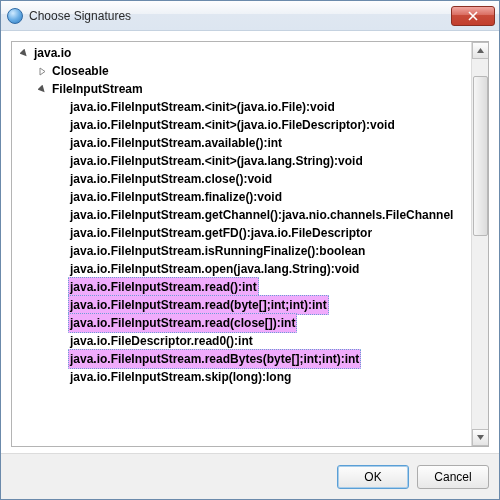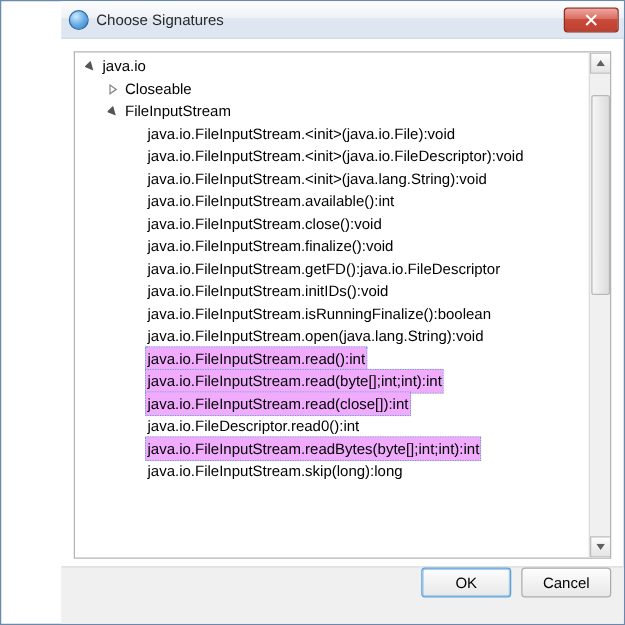--- a/index.html
+++ b/index.html
@@ -11,21 +11,20 @@
   height: 500px;
   overflow: hidden;
 }
 .dialog {
   width: 500px;
   height: 500px;
   border: 1px solid #6b8aab;
   background: #fff;
   display: flex;
   flex-direction: column;
-  padding-left: 48px;
 }
 .titlebar {
   height: 30px;
   background: linear-gradient(to bottom, #fdfdfe 0%, #eef2f7 45%, #dfe7f1 46%, #dde6f1 100%);
   border-bottom: 1px solid #c5d2e0;
   display: flex;
   align-items: center;
   padding: 0 4px 0 6px;
 }
 .app-icon {
@@ -53,20 +52,21 @@
   display: flex;
   flex-direction: column;
   overflow: hidden;
 }
 .tree-wrap {
   flex: 1;
   border: 1px solid #b4b4b4;
   background: #fff;
   position: relative;
   overflow: hidden;
+  font-weight: bold;
 }
 .tree-scroll {
   position: absolute;
   inset: 0 17px 0 0;
   overflow: hidden;
   padding: 2px 0;
 }
 .tree-scrollbar {
   position: absolute;
   top: 0; right: 0; bottom: 0;
@@ -110,20 +110,21 @@
 .row.selected .label {
   background: #f0abfc;
   border: 1px dotted #6ca0d6;
   border-radius: 1px;
   padding: 0 1px;
 }
 .buttons {
   height: 46px;
   border-top: 1px solid #dcdcdc;
   display: flex;
+  align-items: center;
   justify-content: flex-end;
   gap: 8px;
   padding: 0 10px;
   background: #f0f0f0;
 }
 .btn {
   min-width: 72px;
   height: 24px;
   padding: 0 14px;
   font-size: 12px;
@@ -193,46 +194,46 @@
               <span class="label">java.io.FileInputStream.&lt;init&gt;(java.io.File):void</span>
             </div>
             <div class="row">
               <span class="ind" style="width: 38px;"></span>
               <span class="spacer-exp"></span>
               <span class="label">java.io.FileInputStream.&lt;init&gt;(java.io.FileDescriptor):void</span>
             </div>
             <div class="row">
               <span class="ind" style="width: 38px;"></span>
               <span class="spacer-exp"></span>
+              <span class="label">java.io.FileInputStream.available():int</span>
+            </div>
+            <div class="row">
+              <span class="ind" style="width: 38px;"></span>
+              <span class="spacer-exp"></span>
               <span class="label">java.io.FileInputStream.&lt;init&gt;(java.lang.String):void</span>
             </div>
             <div class="row">
               <span class="ind" style="width: 38px;"></span>
               <span class="spacer-exp"></span>
-              <span class="label">java.io.FileInputStream.available():int</span>
-            </div>
-            <div class="row">
-              <span class="ind" style="width: 38px;"></span>
-              <span class="spacer-exp"></span>
               <span class="label">java.io.FileInputStream.close():void</span>
             </div>
             <div class="row">
               <span class="ind" style="width: 38px;"></span>
               <span class="spacer-exp"></span>
               <span class="label">java.io.FileInputStream.finalize():void</span>
             </div>
             <div class="row">
               <span class="ind" style="width: 38px;"></span>
               <span class="spacer-exp"></span>
+              <span class="label">java.io.FileInputStream.getChannel():java.nio.channels.FileChannel</span>
+            </div>
+            <div class="row">
+              <span class="ind" style="width: 38px;"></span>
+              <span class="spacer-exp"></span>
               <span class="label">java.io.FileInputStream.getFD():java.io.FileDescriptor</span>
-            </div>
-            <div class="row">
-              <span class="ind" style="width: 38px;"></span>
-              <span class="spacer-exp"></span>
-              <span class="label">java.io.FileInputStream.initIDs():void</span>
             </div>
             <div class="row">
               <span class="ind" style="width: 38px;"></span>
               <span class="spacer-exp"></span>
               <span class="label">java.io.FileInputStream.isRunningFinalize():boolean</span>
             </div>
             <div class="row">
               <span class="ind" style="width: 38px;"></span>
               <span class="spacer-exp"></span>
               <span class="label">java.io.FileInputStream.open(java.lang.String):void</span>

